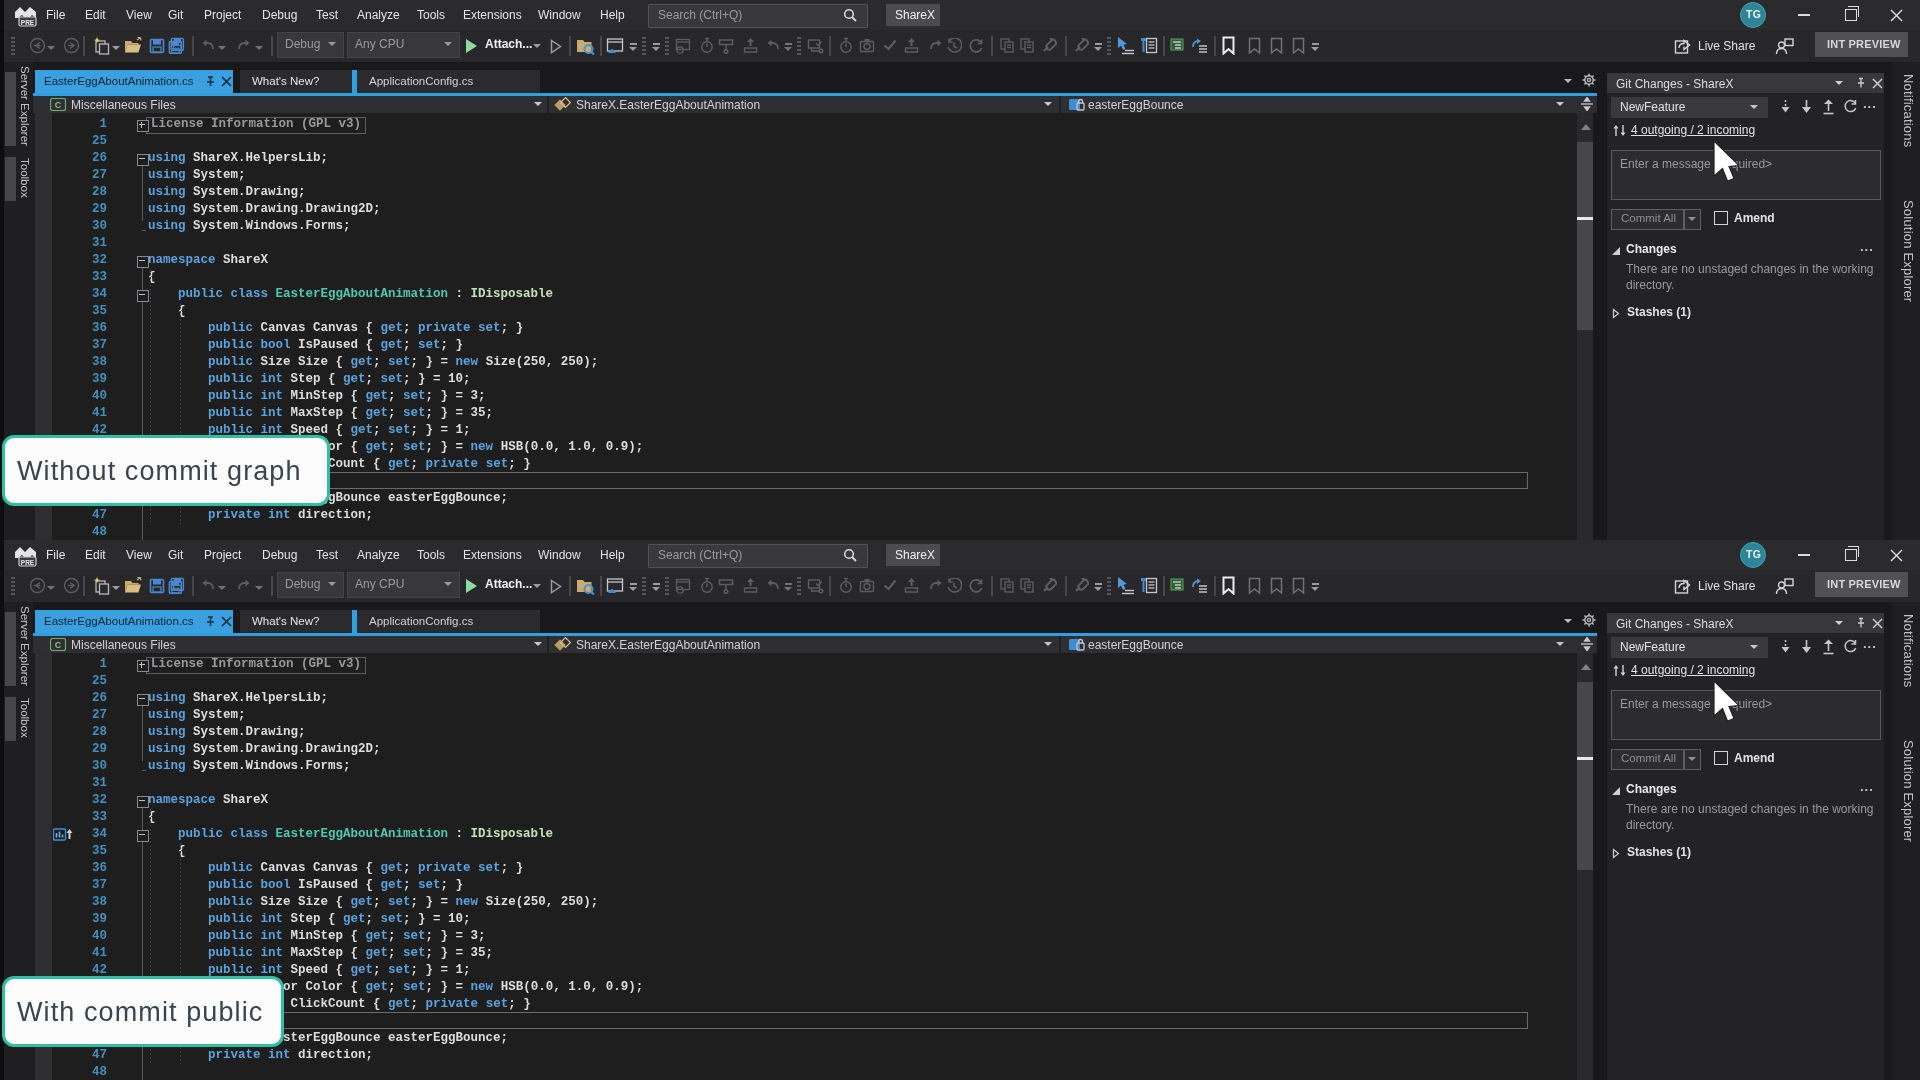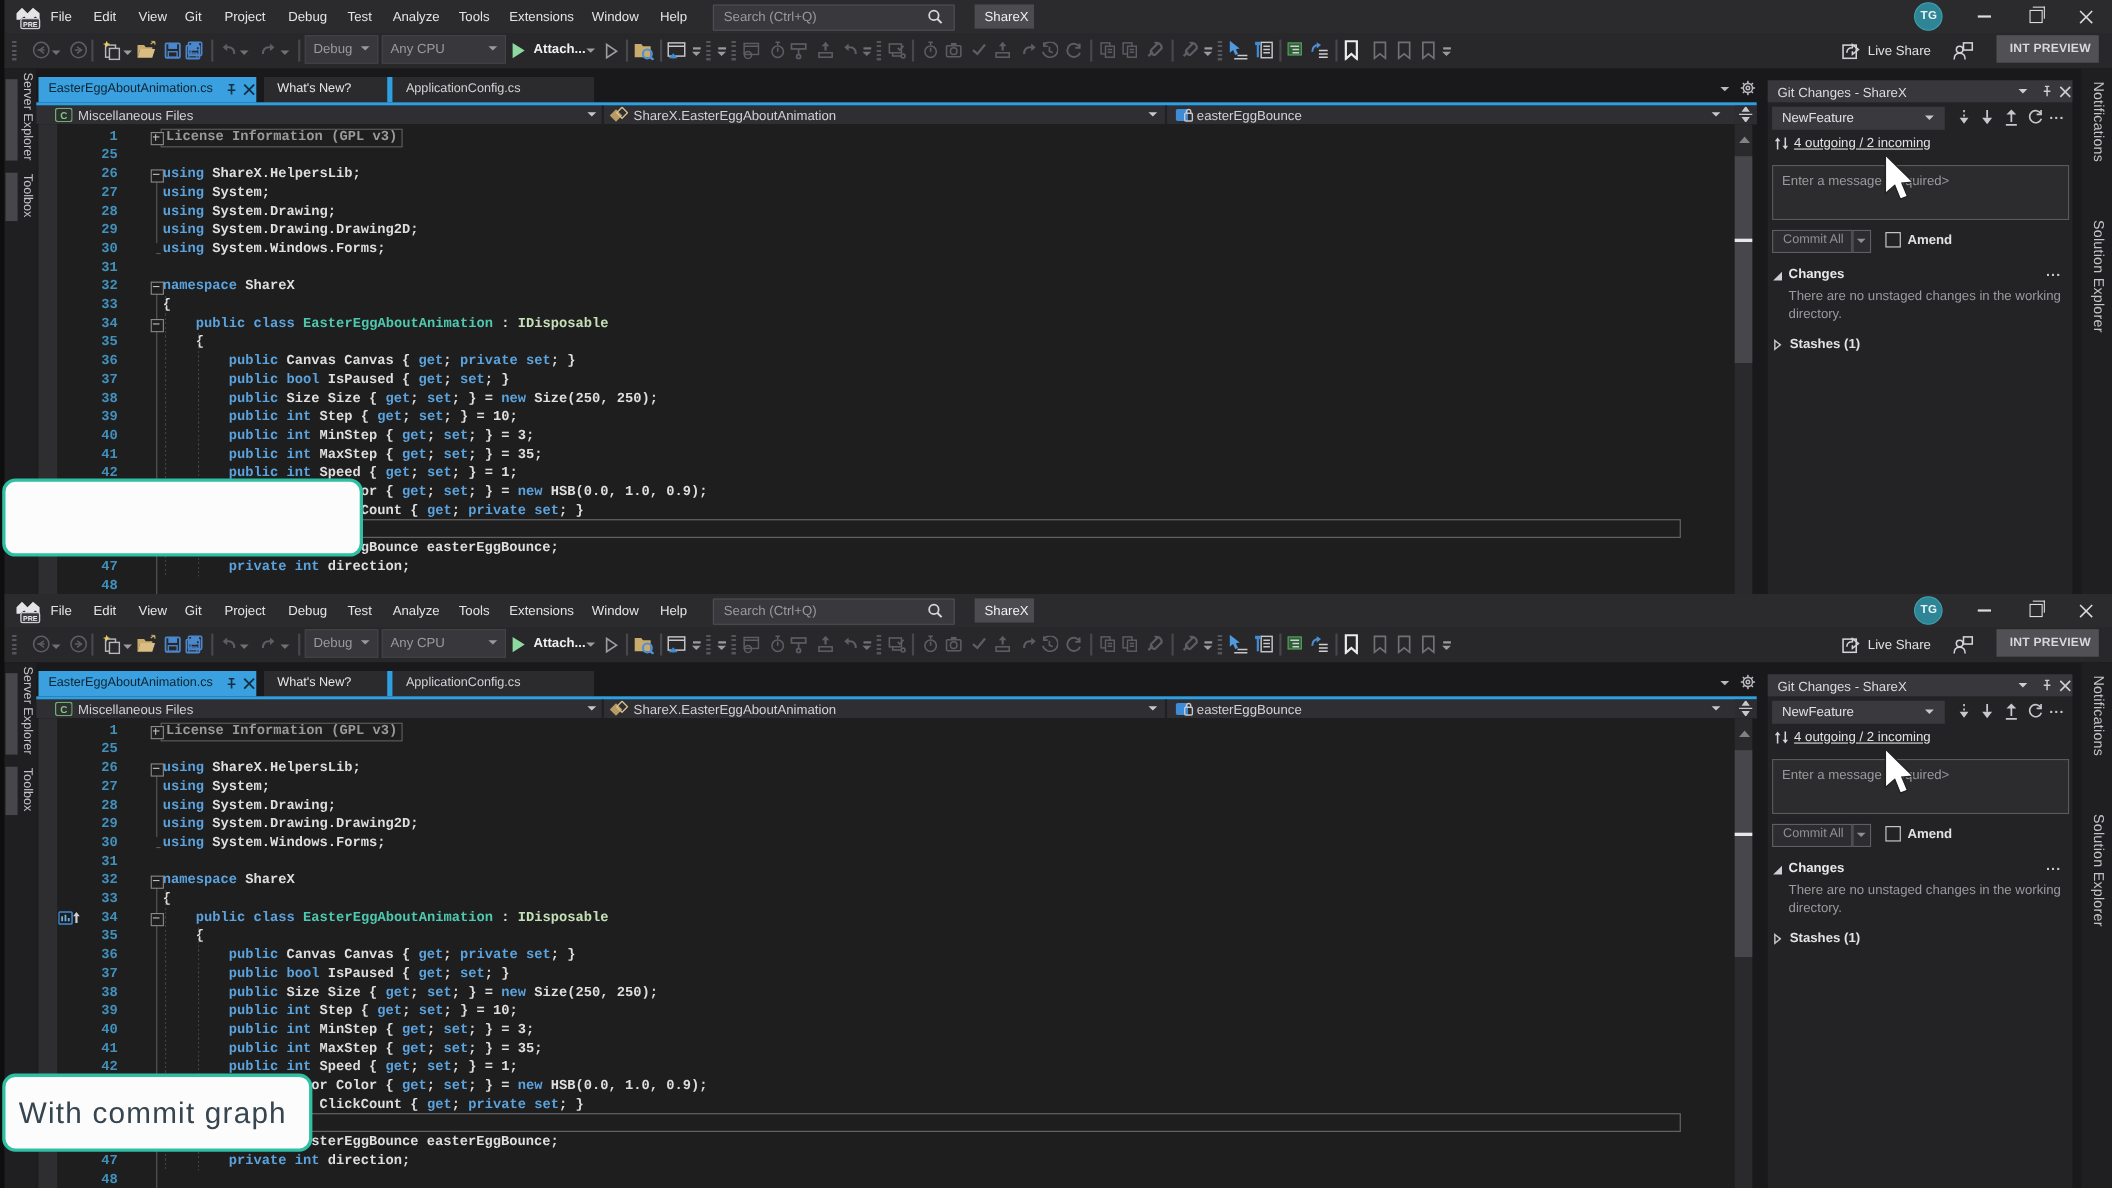--- a/index.html
+++ b/index.html
@@ -1068,14 +1068,15 @@
         <svg style="position:absolute;left:1612px;top:308px;" width="8" height="11" viewBox="0 0 8 11">
           <path d="M1.5 1.5 L6.5 5.5 L1.5 9.5 Z" fill="none" stroke="#c8c8cc" stroke-width="1.3"></path>
         </svg>
         <div style="position:absolute;left:1627px;top:305px;font:700 12px 'Liberation Sans', sans-serif;color:#e2e2e4;white-space:pre;">Stashes (1)</div>
         <svg style="position:absolute;left:1712px;top:140px;" width="28" height="46" viewBox="0 0 28 46">
           <path d="M2 1 L2 36 L10.5 28.5 L15.5 41 L22 38.5 L17 26.5 L27 25.5 Z" fill="#ffffff" stroke="#222" stroke-width="1.2"></path>
         </svg>
       </div>
     </div>
 <div style="position:absolute;left:2px;top:435px;width:328px;height:71px;background:#fcfcfc;border:3px solid #2fbfa3;border-radius:12px;box-sizing:border-box;z-index:50;"></div>
+    <div style="position:absolute;left:17px;top:456px;font:400 27px 'Liberation Sans', sans-serif;color:#36454f;letter-spacing:1.1px;z-index:51;">Without commit graph</div>
 <div style="position:absolute;left:2px;top:976px;width:282px;height:71px;background:#fcfcfc;border:3px solid #2fbfa3;border-radius:12px;box-sizing:border-box;z-index:50;"></div>
-    <div style="position:absolute;left:17px;top:997px;font:400 27px 'Liberation Sans', sans-serif;color:#36454f;letter-spacing:1.1px;z-index:51;">With commit graph</div>
+    <div style="position:absolute;left:17px;top:997px;font:400 27px 'Liberation Sans', sans-serif;color:#36454f;letter-spacing:1.1px;z-index:51;">With commit public</div>
 </div>
 </body></html>

